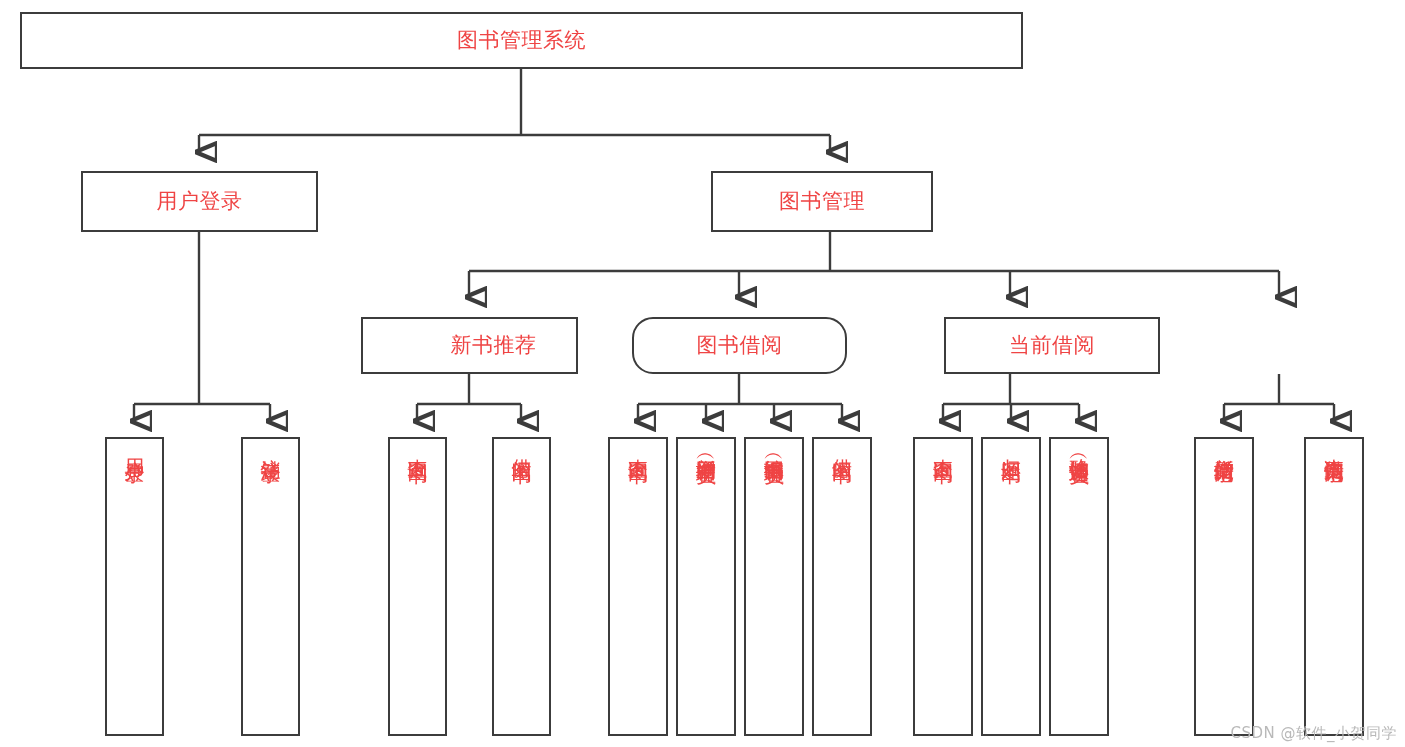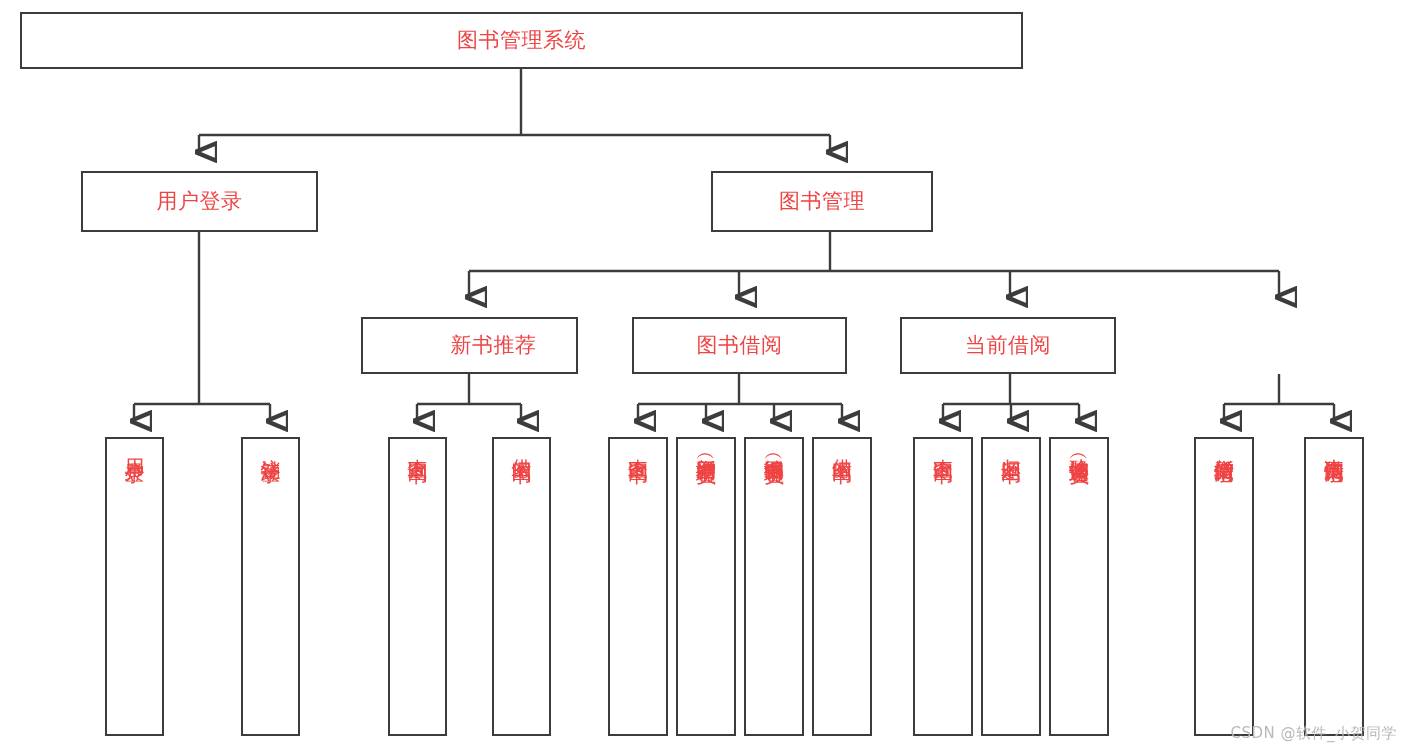--- a/index.html
+++ b/index.html
@@ -140,25 +140,25 @@
   </div>
 
   <div class="node h" style="left:711px; top:171px; width:222px; height:61px;">
     <span class="lbl">图书管理</span>
   </div>
 
   <div class="node h" style="left:361px; top:317px; width:217px; height:57px;padding-left:48px;">
     <span class="lbl">新书推荐</span>
   </div>
 
-  <div class="node h" style="left:632px; top:317px; width:215px; height:57px;">
+  <div class="node h" style="left:632px; top:317px; width:215px; height:57px;border-radius:21px;">
     <span class="lbl">图书借阅</span>
   </div>
 
-  <div class="node h" style="left:900px; top:317px; width:216px; height:57px;">
+  <div class="node h" style="left:944px; top:317px; width:216px; height:57px;">
     <span class="lbl">当前借阅</span>
   </div>
 
 
   <div class="node v" style="left:105px; top:437px; width:59px; height:299px;">
     <span class="lbl">用户登录</span>
   </div>
   <div class="node v" style="left:241px; top:437px; width:59px; height:299px;">
     <span class="lbl">注销登录</span>
   </div>

